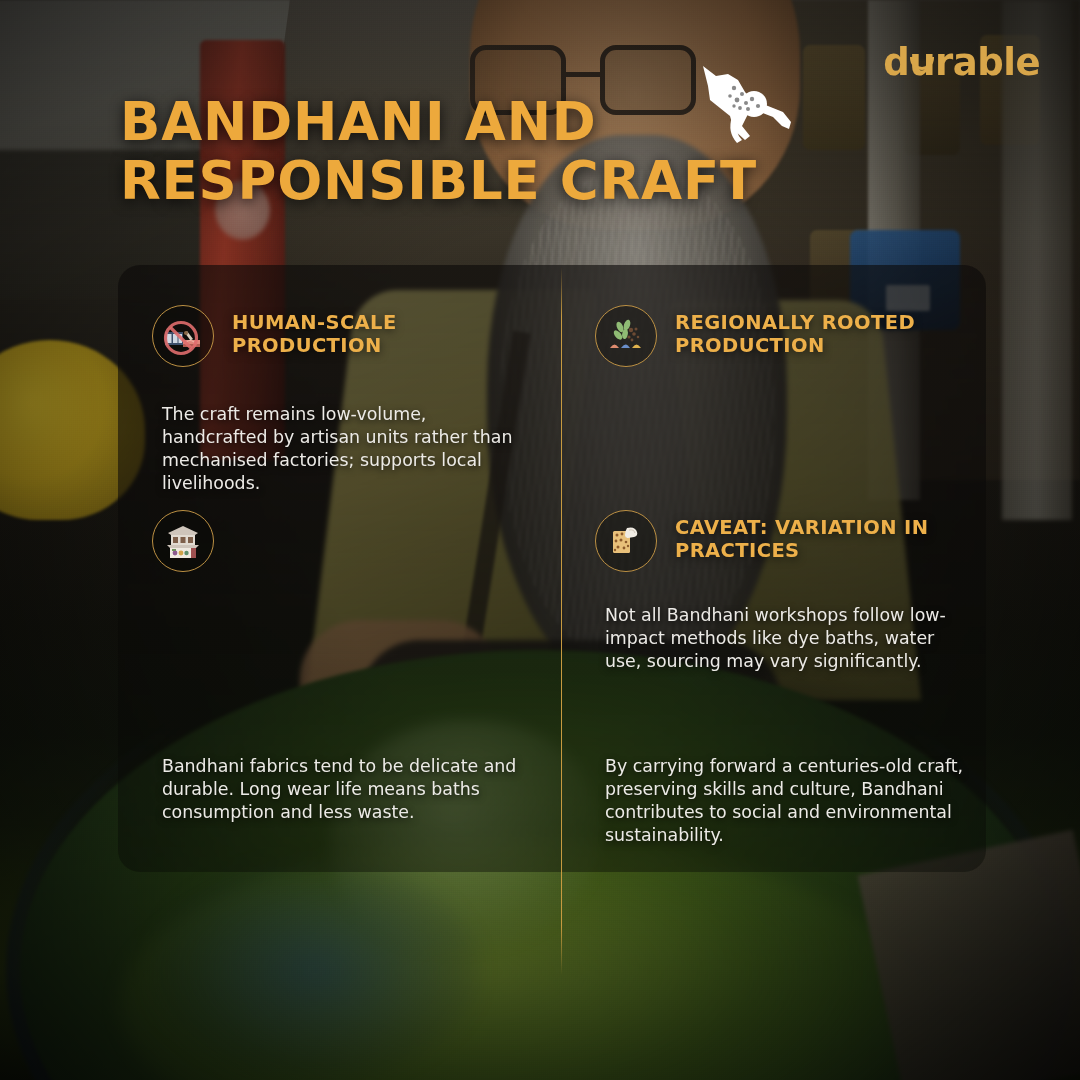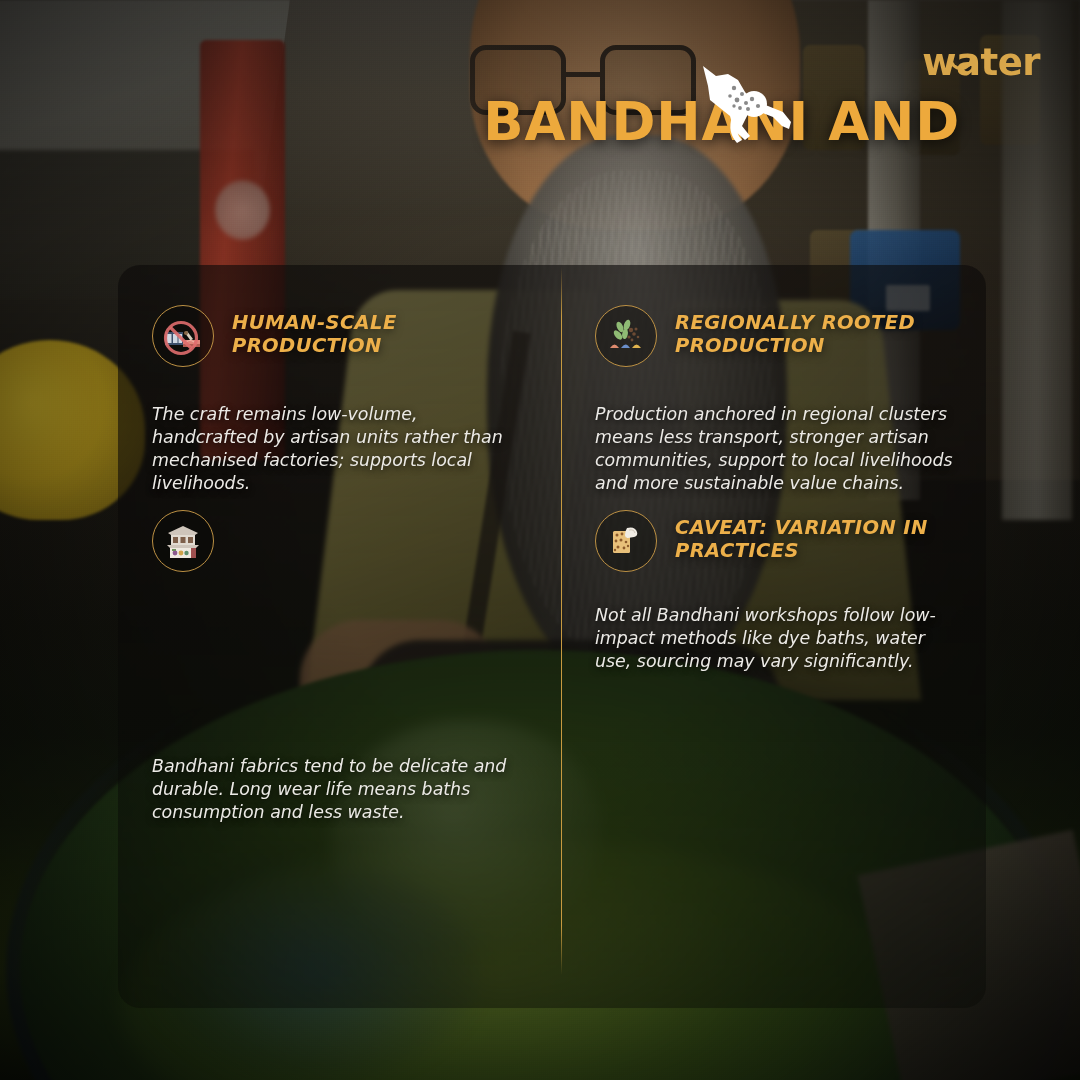--- a/index.html
+++ b/index.html
@@ -217,46 +217,45 @@
     line-height:1;
   }
   .logo .bowl{
     position:absolute;left:27px;top:13px;width:24px;height:13px;
     border:3px solid #d8a64a;border-top:none;
     border-radius:0 0 24px 24px;
   }
 
   
   .title-wrap{
-    position:absolute;left:0;right:0;top:92px;text-align:right;
+    position:absolute;left:0;right:0;top:92px;text-align:left;
     padding:0 120px;
   }
   .title{
     margin:0;
     color:#eda93c;
     font-size:53px;
     font-weight:800;
     line-height:1.12;
     letter-spacing:.8px;
     text-shadow:0 3px 14px rgba(0,0,0,.75);
     font-family:"DejaVu Sans", sans-serif;
   }
   .cat-mark{
     position:absolute;left:690px;top:56px;width:110px;height:95px;
     pointer-events:none;
   }
 
   
   .panel{
     position:absolute;
-    left:118px;top:265px;width:868px;height:743px;
+    left:118px;top:265px;width:868px;height:607px;
     border-radius:22px;
     background:linear-gradient(180deg, rgba(12,10,9,.62) 0%, rgba(10,9,8,.55) 45%, rgba(8,10,6,.42) 100%);
     backdrop-filter:blur(1px);
-    font-style:italic;
   }
   .divider{
     position:absolute;left:443px;top:2px;width:1px;height:708px;
     background:linear-gradient(180deg, rgba(201,154,64,0) 0%, #c79a40 6%, #d2a css 0%, #c79a40 92%, rgba(201,154,64,0) 100%);
     background:linear-gradient(180deg, rgba(201,154,64,0) 0%, #c79a40 7%, #cfa css 0%, #c79a40 93%, rgba(201,154,64,0) 100%);
     background-image:linear-gradient(180deg, rgba(201,154,64,0) 0%, #c79a40 7%, #c79a40 93%, rgba(201,154,64,0) 100%);
   }
 
   .grid{
     position:absolute;inset:0;
@@ -282,21 +281,21 @@
     font-size:19.5px;
     font-weight:800;
     line-height:1.18;
     letter-spacing:.4px;
     text-transform:uppercase;
     font-family:"DejaVu Sans", sans-serif;
     text-shadow:0 2px 8px rgba(0,0,0,.6);
   }
   .cell.right .cell-title{max-width:300px;}
   .cell-body{
-    margin:32px 0 0 0;
+    margin:32px 0 0 10px;
     color:#eceae6;
     font-size:17.4px;
     line-height:1.33;
     font-family:"DejaVu Sans", sans-serif;
     text-shadow:0 2px 7px rgba(0,0,0,.8);
     max-width:400px;
   }
   .cell.right .cell-body{max-width:410px;}
   .cell.r1 .cell-body{margin-top:36px;}
   .cell.r3 .cell-body{margin-top:40px;}
@@ -337,27 +336,28 @@
     <div class="bg-vat"></div>
     <div class="bg-vat-sheen"></div>
     <div class="bg-vat-cloth"></div>
     <div class="bg-vat-blue"></div>
     <div class="bg-plank"></div>
     <div class="bg-grain"></div>
     <div class="bg-vignette"></div>
   </div>
 
   <div class="logo">
-    <span>water</span>
+    <span>durable</span>
     <span class="bowl"></span>
   </div>
 
   <div class="title-wrap">
     <h1 class="title">
       <span>BANDHANI AND</span><br>
+      <span>RESPONSIBLE CRAFT</span>
     </h1>
   </div>
 
   <svg class="cat-mark" viewBox="0 0 110 95">
     <g fill="#ffffff">
       <path d="M18 30 L13 10 L26 20 L38 18 L48 24 L55 36 L62 44 L78 50 L93 56 L101 66 L99 73 L92 70 L83 61 L70 56 L58 58 L52 70 L60 80 L55 84 L44 74 L40 60 L30 52 L20 44 Z"></path>
       <path d="M20 28 L16 14 L25 21 Z"></path>
       <circle cx="64" cy="48" r="13"></circle>
       <path d="M48 62 q-4 14 4 22 l-5 3 q-10 -11 -5 -26 Z"></path>
     </g>
@@ -420,21 +420,20 @@
                 <circle cx="29" cy="27" r="1.4"></circle>
                   <circle cx="35" cy="24" r="1.3"></circle>
               </g>
               <path d="M7 35 q4.5 -7 9 0 Z" fill="#dd8a6e"></path>
               <path d="M18 35 q4.5 -7 9 0 Z" fill="#6a8ec9"></path>
               <path d="M29 35 q4.5 -7 9 0 Z" fill="#e0b34e"></path>
             </svg>
           </span>
           <h3 class="cell-title">REGIONALLY ROOTED PRODUCTION</h3>
         </div>
-        <p class="cell-body">Production anchored in regional clusters means less transport, stronger artisan communities, support to local livelihoods and more sustainable value chains.</p>
       </div>
 
       <div class="cell left r2">
         <div class="cell-head">
           <span class="icon-circle">
             <svg viewBox="0 0 46 46" width="46" height="46">
               <path d="M8 15 L23 8 L38 15 L35 17 L11 17 Z" fill="#cfc5bb"></path>
               <rect x="11" y="17" width="24" height="10" fill="#e2dbd2"></rect>
               <rect x="13" y="19" width="5" height="6" fill="#7e5f4a"></rect>
               <rect x="20.5" y="19" width="5" height="6" fill="#7e5f4a"></rect>
@@ -475,18 +474,19 @@
           <h3 class="cell-title">CAVEAT: VARIATION IN PRACTICES</h3>
         </div>
         <p class="cell-body">Not all Bandhani workshops follow low-impact methods like dye baths, water use, sourcing may vary significantly.</p>
       </div>
 
       <div class="cell left r3">
         <p class="cell-body">Bandhani fabrics tend to be delicate and durable. Long wear life means baths consumption and less waste.</p>
       </div>
 
       <div class="cell right r3">
+        <p class="cell-body">By carrying forward a centuries-old craft, preserving skills and culture, Bandhani contributes to social and environmental sustainability.</p>
       </div>
 
     </div>
   </div>
 
 </div>
 
 </body></html>

